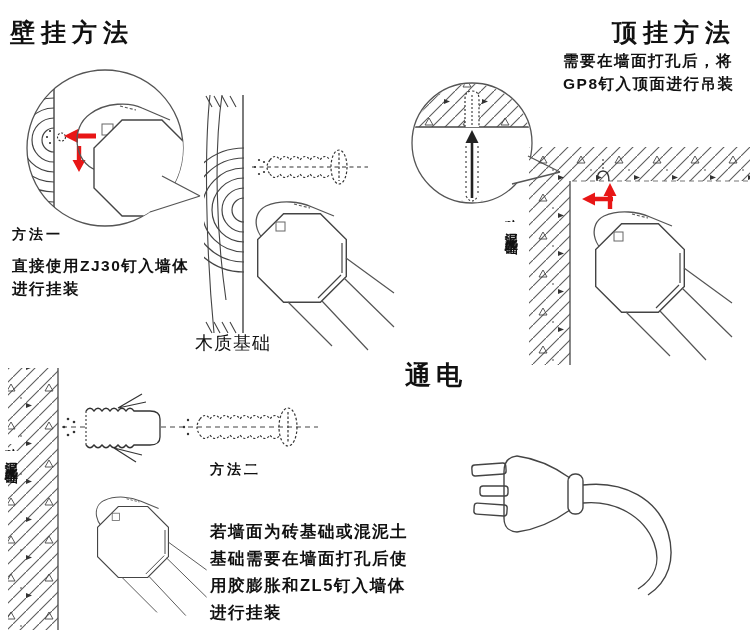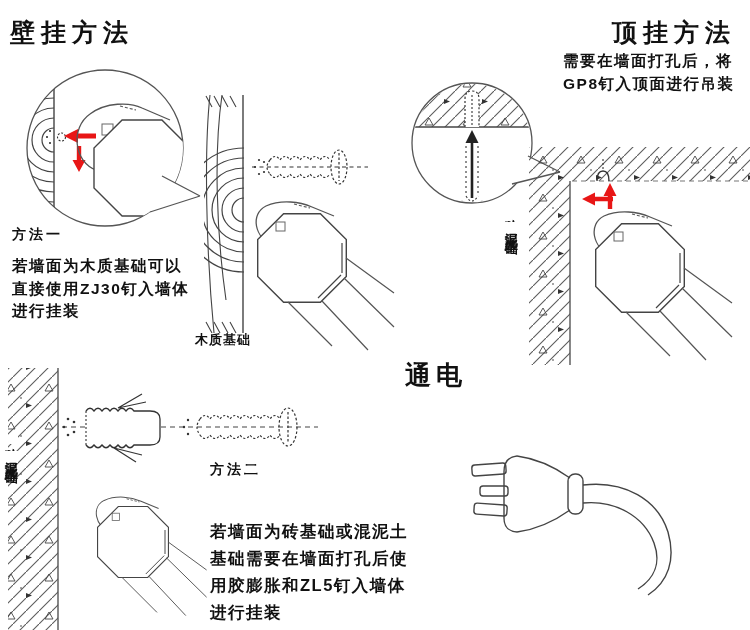--- a/index.html
+++ b/index.html
@@ -6,21 +6,21 @@
   .canvas{
     position:relative;width:750px;height:630px;background:#ffffff;
     font-family:"Liberation Sans", sans-serif;color:#111;overflow:hidden;
   }
   .abs{position:absolute;}
   svg.art{position:absolute;left:0;top:0;}
   .big-title{font-size:25px;font-weight:700;letter-spacing:6px;white-space:nowrap;}
   .heading{font-size:14px;font-weight:700;letter-spacing:3px;white-space:nowrap;}
   .body-text{font-size:15.5px;font-weight:600;letter-spacing:1.5px;line-height:22.5px;white-space:nowrap;}
   .body-text2{font-size:16.5px;font-weight:600;letter-spacing:1.5px;line-height:27px;white-space:nowrap;}
-  .small-label{font-size:13px;font-weight:700;letter-spacing:1px;white-space:nowrap;}
+  .small-label{font-size:18px;font-weight:400;letter-spacing:1px;white-space:nowrap;}
   .vstack{display:flex;flex-direction:column;gap:7px;align-items:center;}
   .vlabel{writing-mode:vertical-rl;text-orientation:upright;font-size:13px;font-weight:700;
           letter-spacing:2px;line-height:1.05;background:#fff;padding:1px 0;}
   .power-title{font-size:26px;font-weight:700;letter-spacing:5px;white-space:nowrap;}
   .power-desc{font-size:15.5px;font-weight:600;letter-spacing:2px;white-space:nowrap;}
 </style>
 </head>
 <body>
 
 <div class="canvas">
@@ -208,21 +208,20 @@
   <div class="abs big-title" style="left:10px;top:16px;">壁挂方法</div>
 
   <div class="abs body-text" style="left:563px;top:50px;">
     <div>需要在墙面打孔后，将</div>
     <div>GP8钉入顶面进行吊装</div>
   </div>
 
   <div class="abs heading" style="left:12px;top:226px;">方法一</div>
 
   <div class="abs body-text" style="left:12px;top:255px;">
-    <div>若墙面为木质基础可以</div>
     <div>直接使用ZJ30钉入墙体</div>
     <div>进行挂装</div>
   </div>
 
   <div class="abs small-label" style="left:195px;top:331px;">木质基础</div>
 
   <div class="abs vstack" style="left:504px;top:207px;">
     <div class="vlabel">砖基础</div>
     <div class="vlabel">混泥土基础</div>
   </div>

